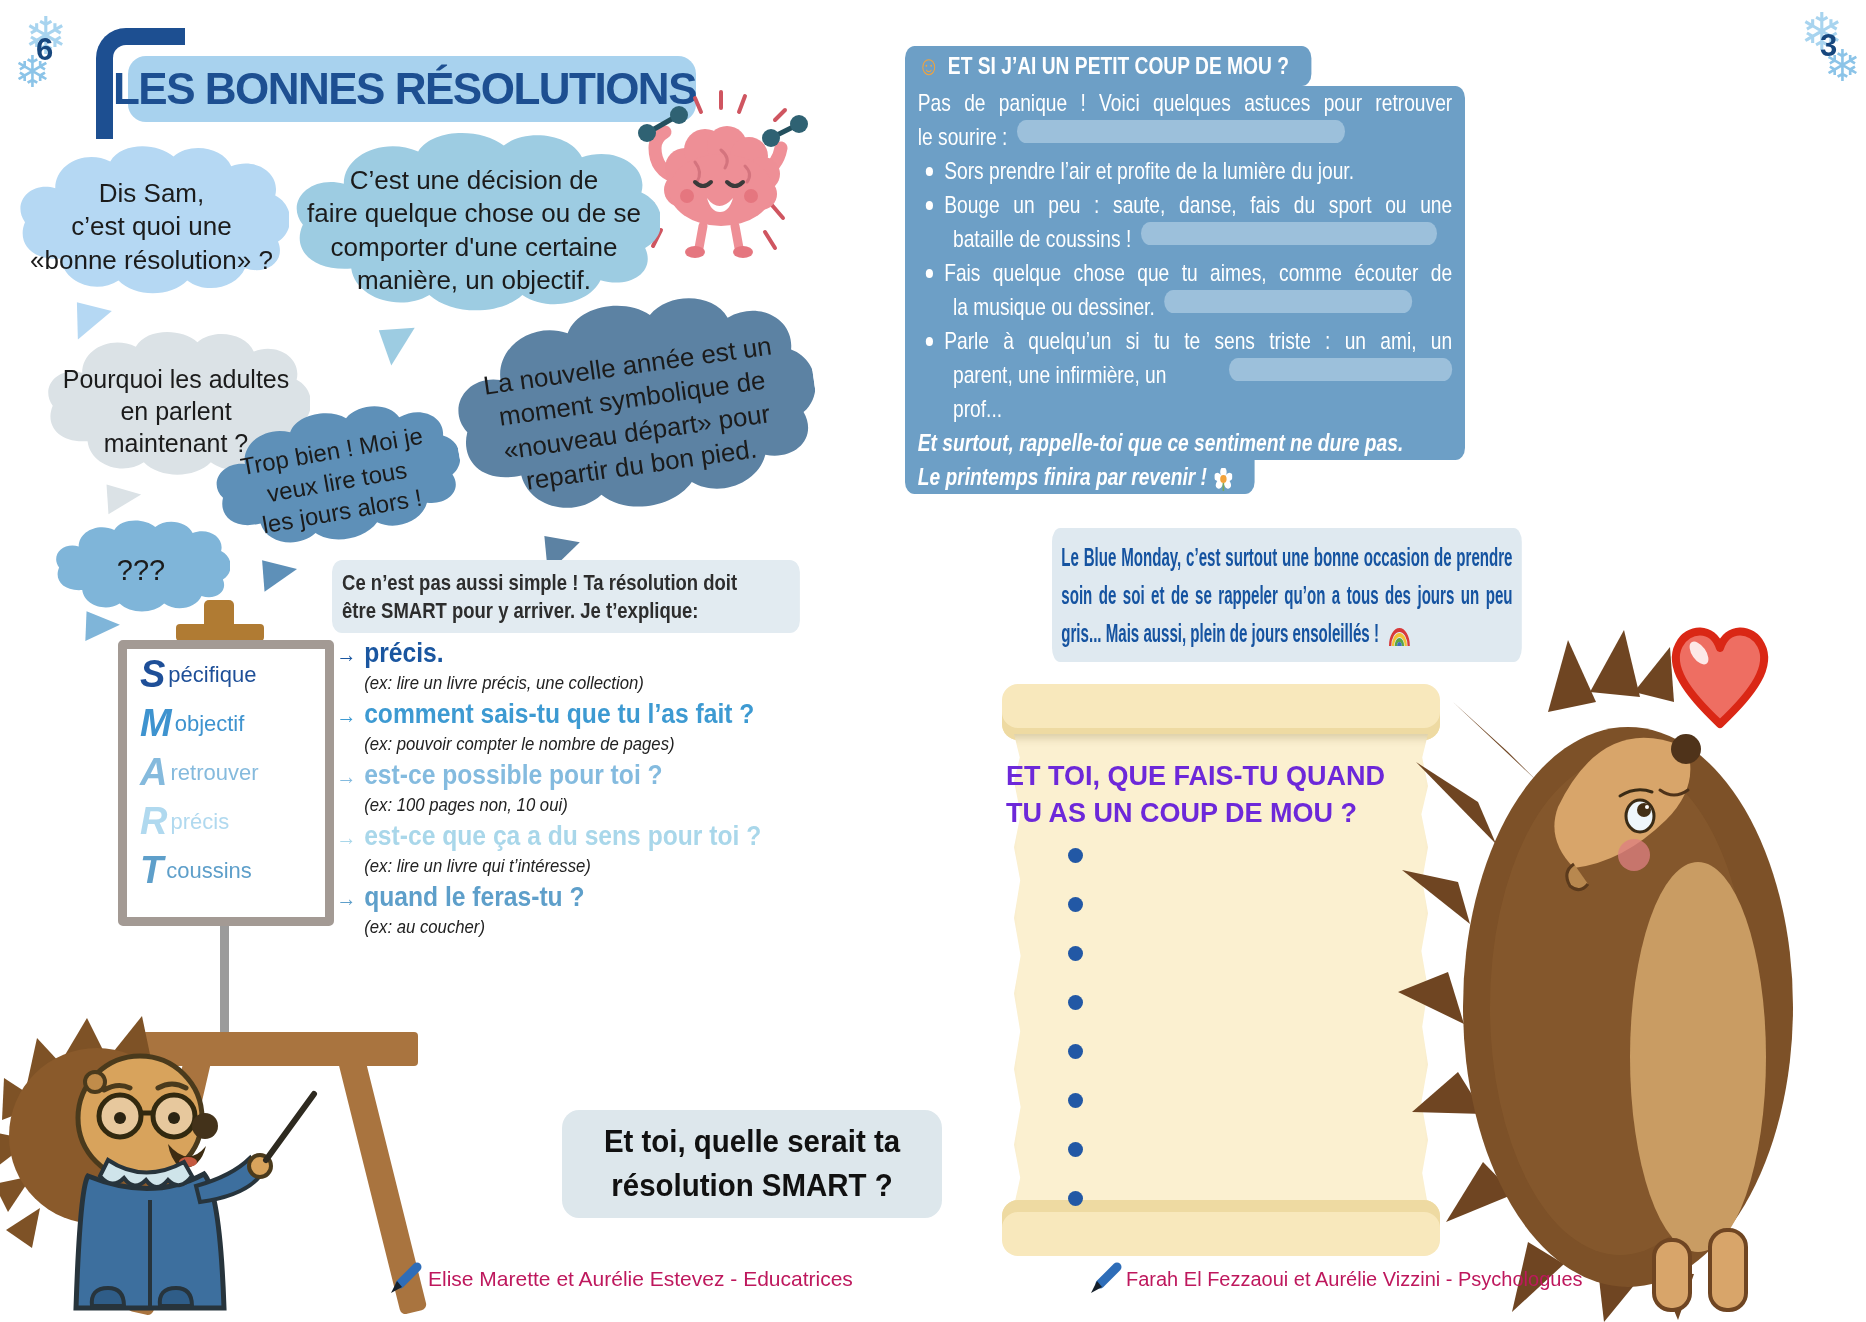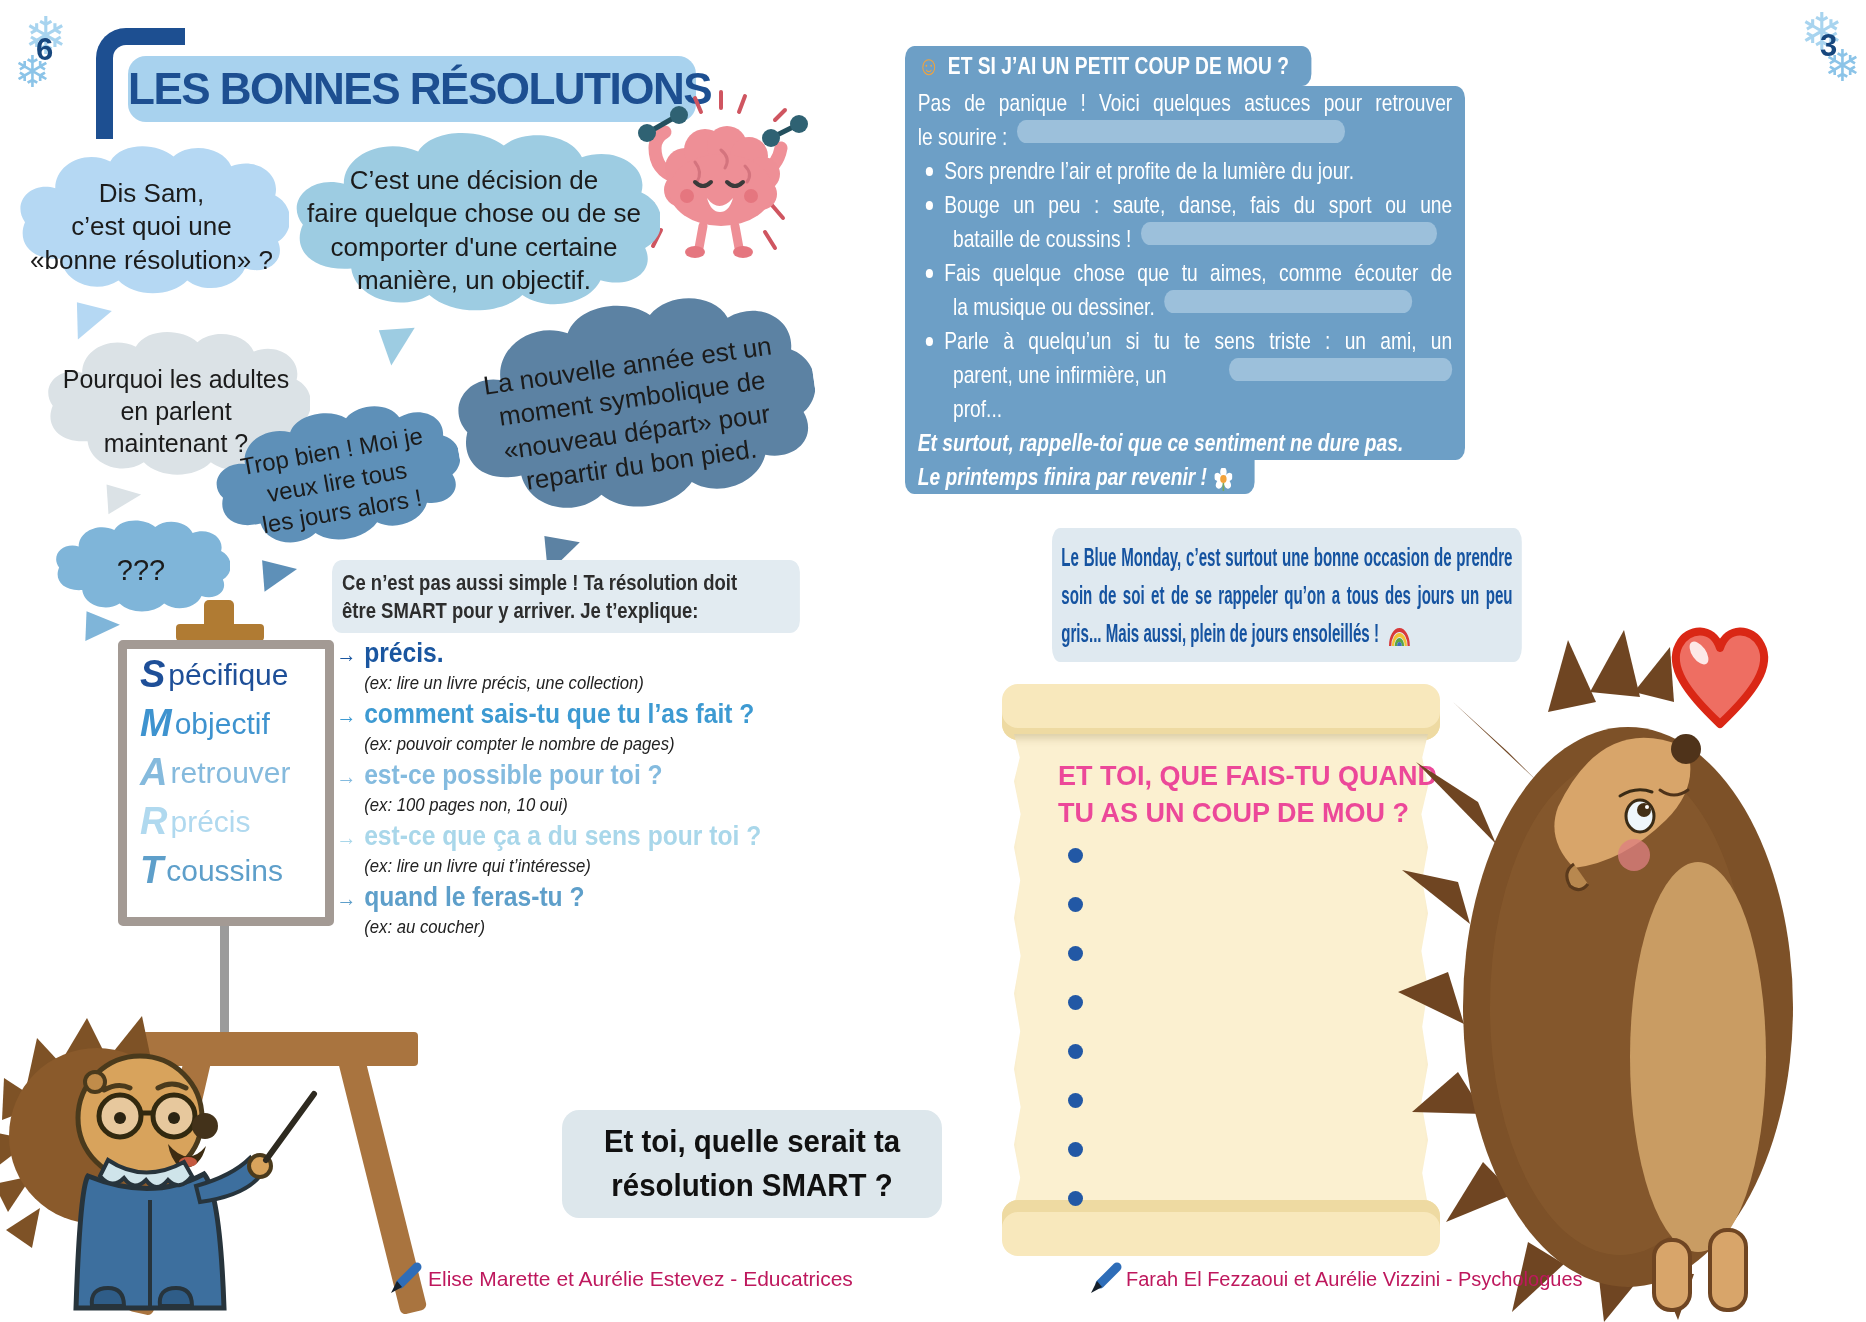--- a/index.html
+++ b/index.html
@@ -8,21 +8,21 @@
   .abs{position:absolute}
   
   .corner{position:absolute;width:90px;height:100px}
   .flakeA{position:absolute;font-size:52px;color:#a8d4ef;line-height:1}
   .flakeB{position:absolute;font-size:44px;color:#8cc4e8;line-height:1}
   .pagenum{position:absolute;font-size:31px;font-weight:800;color:#17477e}
   
   .title-bracket{position:absolute;left:96px;top:28px;width:72px;height:94px;
     border-left:17px solid #1d4f91;border-top:17px solid #1d4f91;border-top-left-radius:30px}
   .title-box{position:absolute;left:128px;top:56px;width:568px;height:66px;background:#a8d2ee;
-    border-radius:18px;display:flex;align-items:center;justify-content:flex-start}
+    border-radius:18px;display:flex;align-items:center;justify-content:flex-end}
   .title-box span{font-size:44px;font-weight:800;color:#1d4f91;letter-spacing:-1.5px;white-space:nowrap}
   
   .bubble{position:absolute}
   .bubble svg.cbg{position:absolute;inset:0;width:100%;height:100%}
   .btxt{position:absolute;inset:0;display:flex;align-items:center;justify-content:center;
         text-align:center;white-space:pre-line;padding:12px 16px;line-height:1.28;color:#1b1b1b}
   .tail{position:absolute;width:0;height:0;border-left:10px solid transparent;
         border-right:26px solid transparent;border-top:36px solid currentColor}
   .b1{left:14px;top:142px;width:275px;height:170px;color:#b5d8f3}.b1 .btxt{font-size:26px}
   .b1 .tail{left:58px;bottom:-30px;transform:rotate(14deg)}
@@ -51,21 +51,21 @@
   .board{position:absolute;left:118px;top:640px;width:216px;height:286px;background:#fff;
     border:9px solid #a39a94;border-radius:5px;box-sizing:border-box}
   .pole{position:absolute;left:220px;top:924px;width:9px;height:116px;background:#9b9b9b}
   .ebar{position:absolute;left:142px;top:1032px;width:276px;height:34px;background:#a9743f;border-radius:4px}
   .leg{position:absolute;width:27px;height:268px;background:#a9743f;border-radius:6px;transform-origin:top center}
   .leg-l{left:186px;top:1052px;transform:rotate(13deg)}
   .leg-r{left:336px;top:1052px;transform:rotate(-14deg)}
   .board-list{position:absolute;left:140px;top:650px;width:190px}
   .board-row{height:49px;display:flex;align-items:center}
   .board-row .letter{font-size:38px;font-weight:800;font-style:italic;margin-right:3px}
-  .board-row .rest{font-size:30px}
+  .board-row .rest{font-size:22px}
   .r1{color:#1e4f98}.r2{color:#3e93cf}.r3{color:#85badd}.r4{color:#b0d9ef}.r5{color:#5e9fca}
   
   .cta{position:absolute;left:562px;top:1110px;width:400px;background:#dde7ec;border-radius:18px;
     padding:10px 6px;font-size:31px;font-weight:800;color:#111;text-align:center;white-space:pre-line;
     line-height:44px;transform:scaleX(.95);transform-origin:left top;box-sizing:border-box}
   .credit{position:absolute;font-size:21px;color:#be185d;line-height:34px}
   .credit-left{left:428px;top:1262px}
   .credit-right{left:1126px;top:1262px;font-size:20px}
   .pen{position:absolute;width:38px;height:38px}
   .pen-left{left:386px;top:1260px}.pen-right{left:1086px;top:1260px}
@@ -87,21 +87,21 @@
   .monday{position:absolute;left:1052px;top:528px;width:810px;background:#dfe9f0;border-radius:14px;
     padding:10px 16px;font-size:26px;font-weight:700;color:#1553a0;line-height:38px;text-align:justify;
     transform:scaleX(.58);transform-origin:left top;box-sizing:border-box}
   
   .scroll-roll{position:absolute;left:1002px;width:438px;height:56px;background:#f8e8bc;border-radius:16px}
   .roll-top{top:684px;box-shadow:inset 0 -12px 0 #eedaa2}
   .roll-bot{top:1200px;box-shadow:inset 0 12px 0 #eedaa2}
   .scroll-body{position:absolute;left:1014px;top:734px;width:414px;height:472px;background:#fbf0d0;
     box-shadow:inset 0 10px 8px -6px rgba(120,95,40,.25);
     clip-path:polygon(0% 0%,100% 0%,98.6% 5%,100% 11%,98.4% 17%,100% 24%,98.6% 31%,100% 38%,98.4% 46%,100% 54%,98.6% 62%,100% 70%,98.4% 78%,100% 86%,98.6% 93%,100% 100%,0% 100%,1.5% 94%,0% 87%,1.6% 79%,0% 71%,1.5% 63%,0% 55%,1.6% 47%,0% 39%,1.5% 31%,0% 24%,1.6% 17%,0% 10%,1.4% 5%)}
-  .scroll-title{position:absolute;left:1058px;top:758px;font-size:27px;font-weight:800;color:#ec4899;
+  .scroll-title{position:absolute;left:1006px;top:758px;font-size:27px;font-weight:800;color:#6d28d9;
     white-space:pre-line;line-height:37px}
   .sdots{position:absolute;left:1068px;top:848px}
   .sdot{width:15px;height:15px;border-radius:50%;background:#2258a5;margin-bottom:34px}
 </style>
 </head>
 <body>
 
 <svg width="0" height="0" style="position:absolute">
   <defs>
     <symbol id="cloud" viewBox="0 0 200 140" preserveAspectRatio="none">

